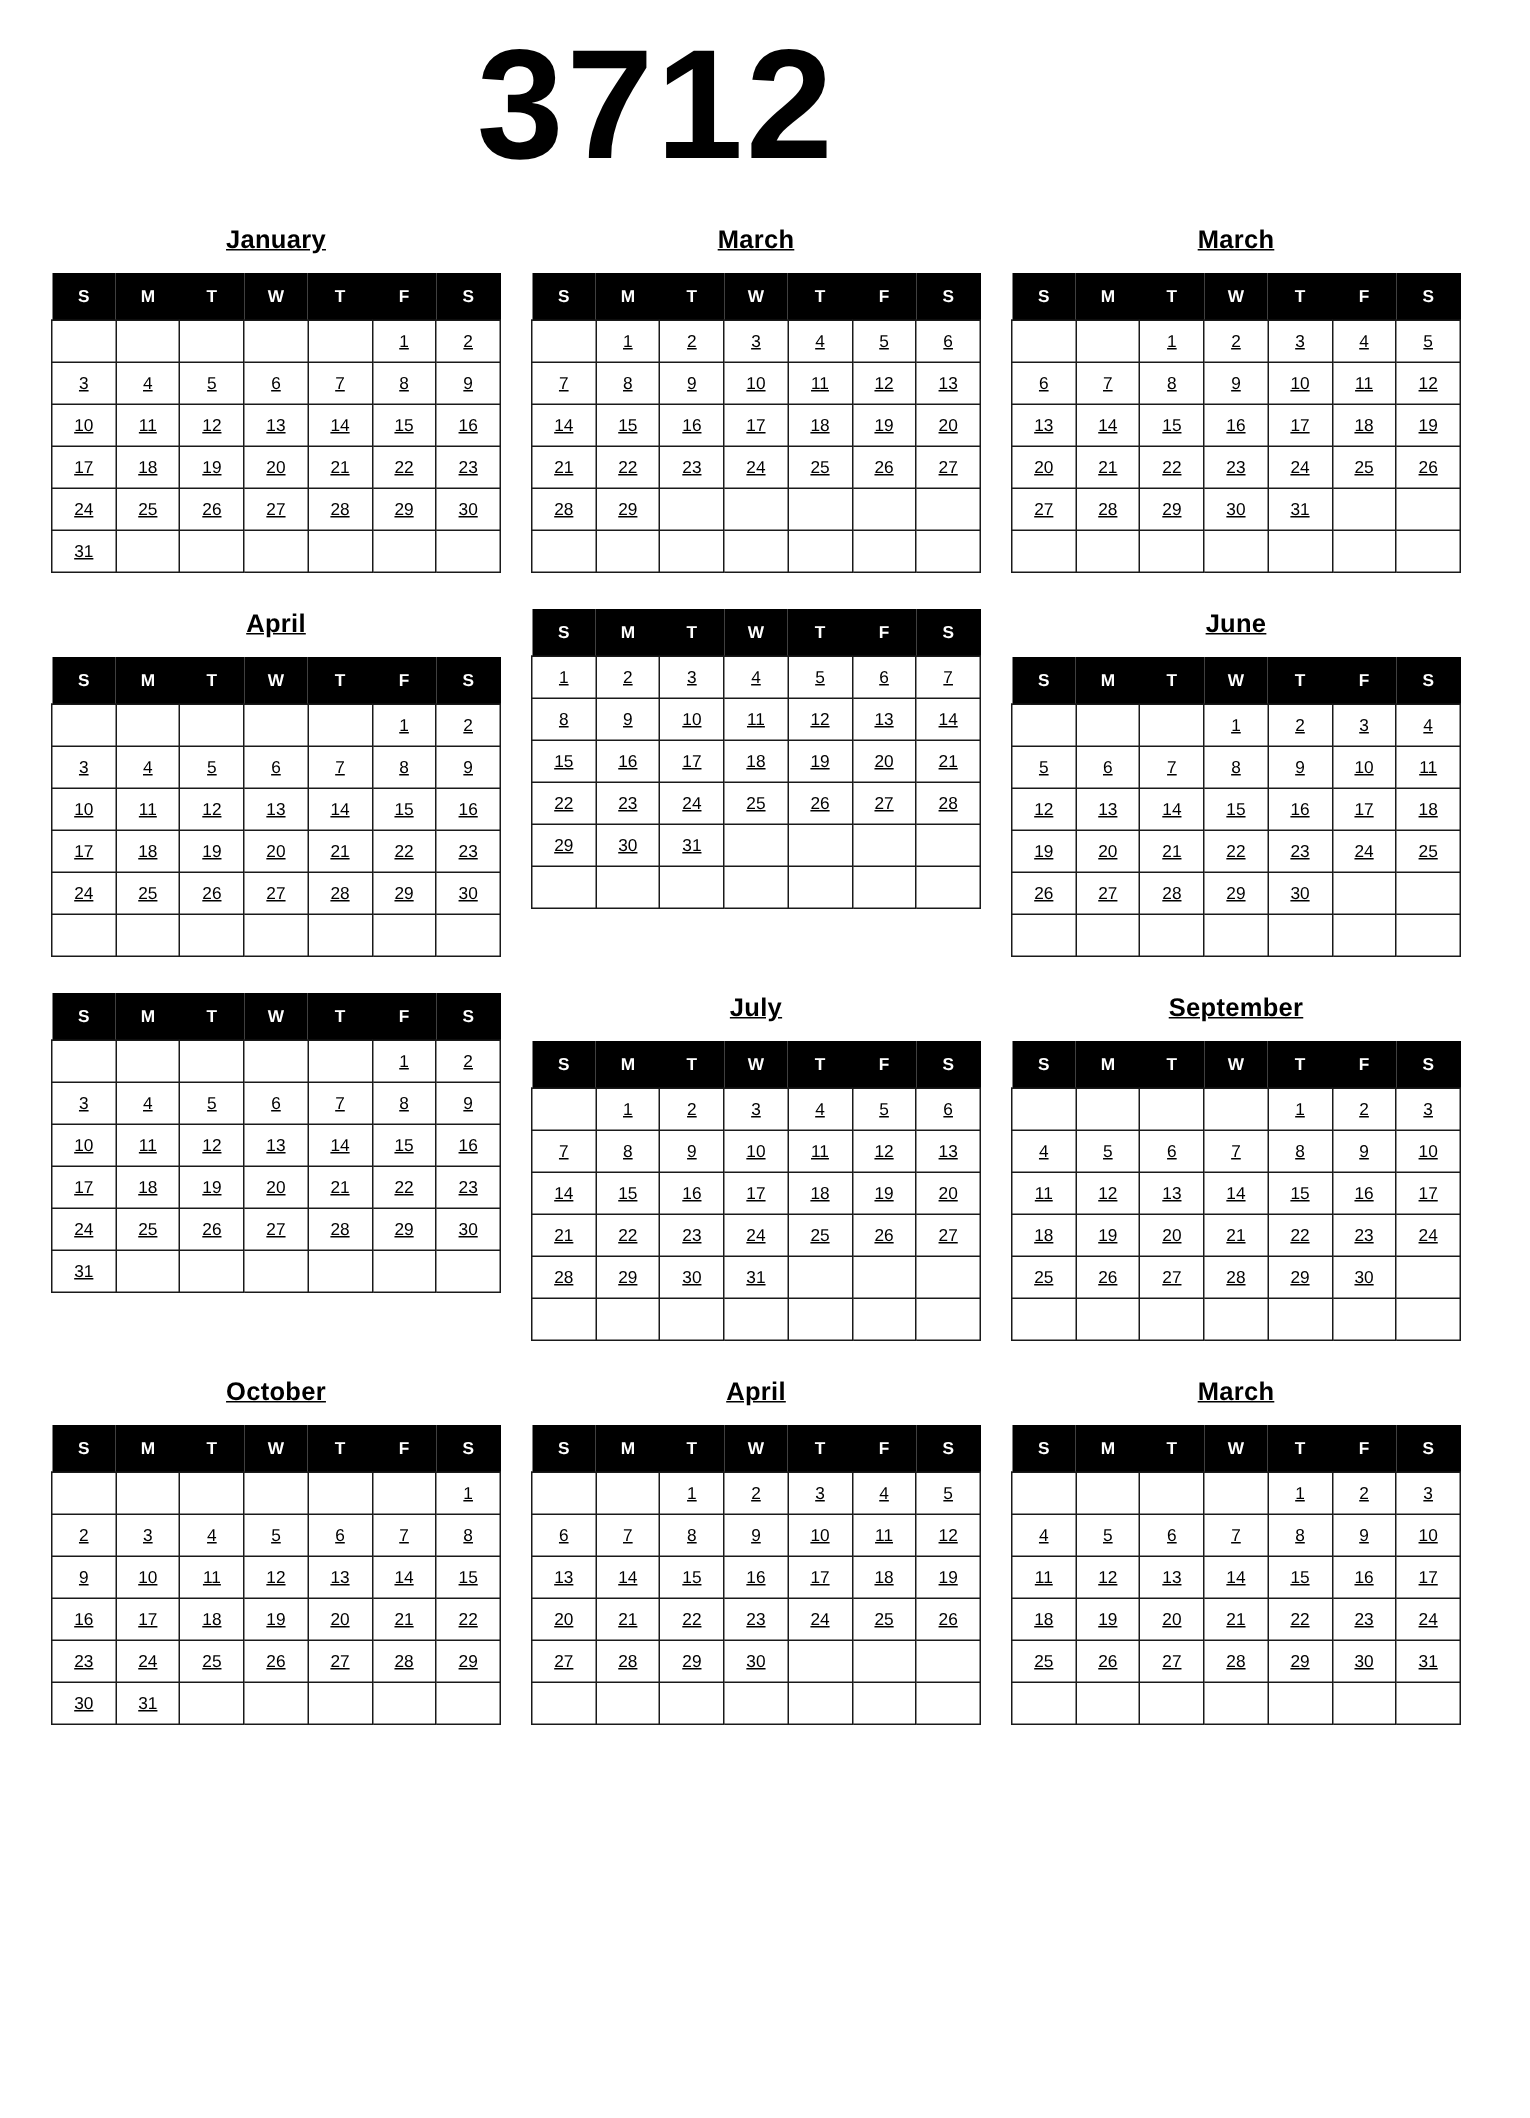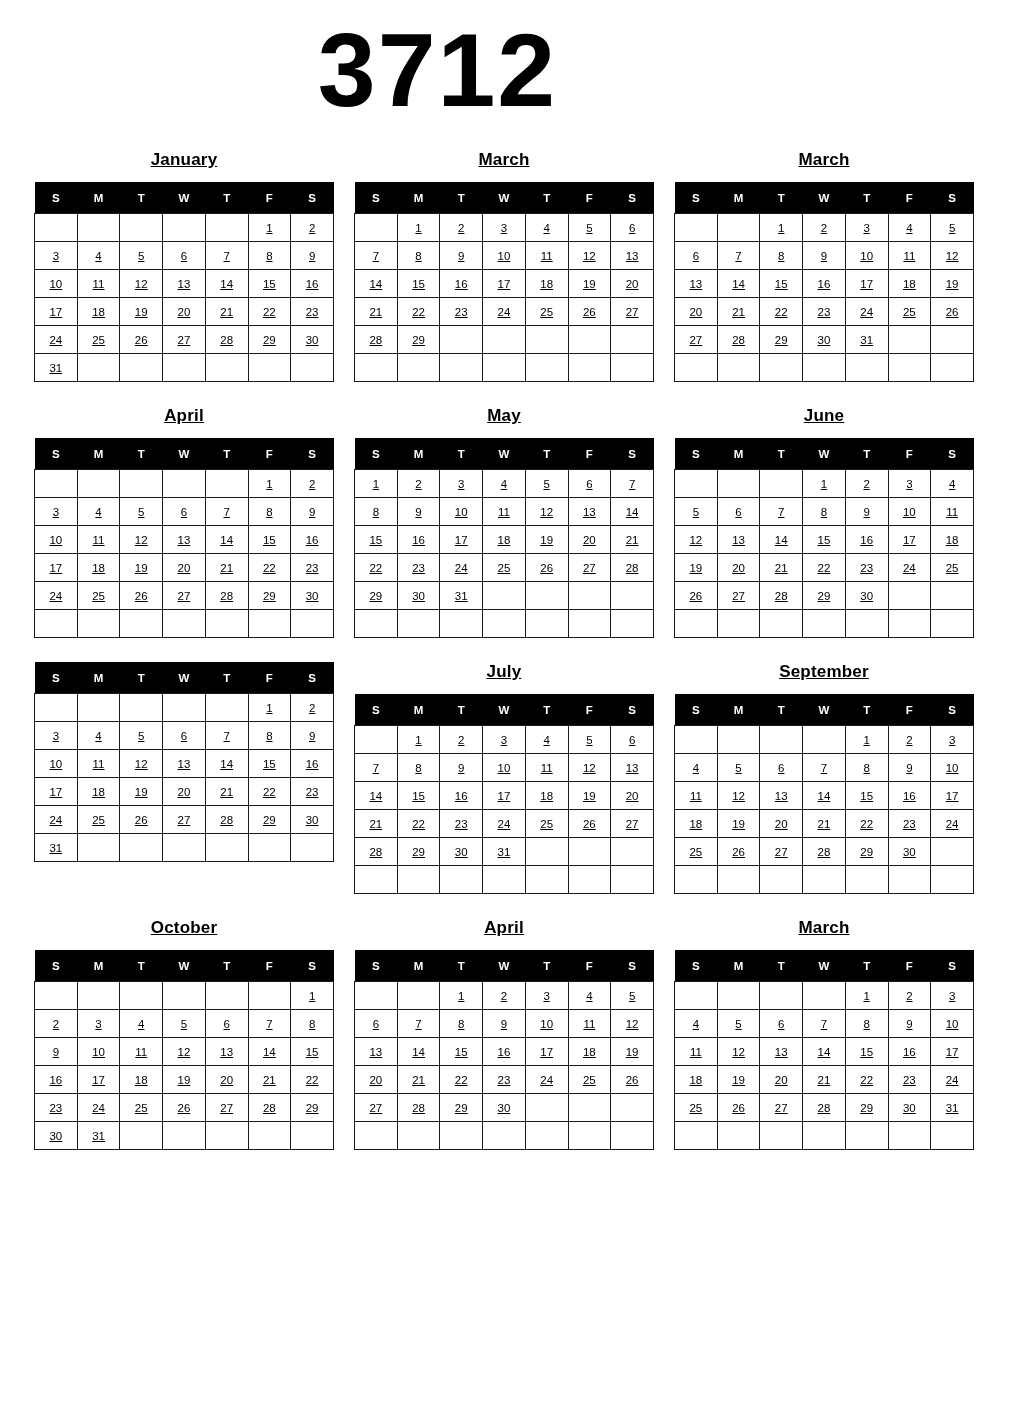--- a/index.html
+++ b/index.html
@@ -368,21 +368,20 @@
               <td class="empty"></td>
               <td class="empty"></td>
               <td class="empty"></td>
               <td class="empty"></td>
               <td class="empty"></td>
             </tr>
           </tbody>
         </table>
       </div>
       <div class="month">
-        <div class="month-name">May</div>
         <table class="cal">
           <thead>
             <tr>
               <th>S</th>
               <th>M</th>
               <th>T</th>
               <th>W</th>
               <th>T</th>
               <th>F</th>
               <th>S</th>

